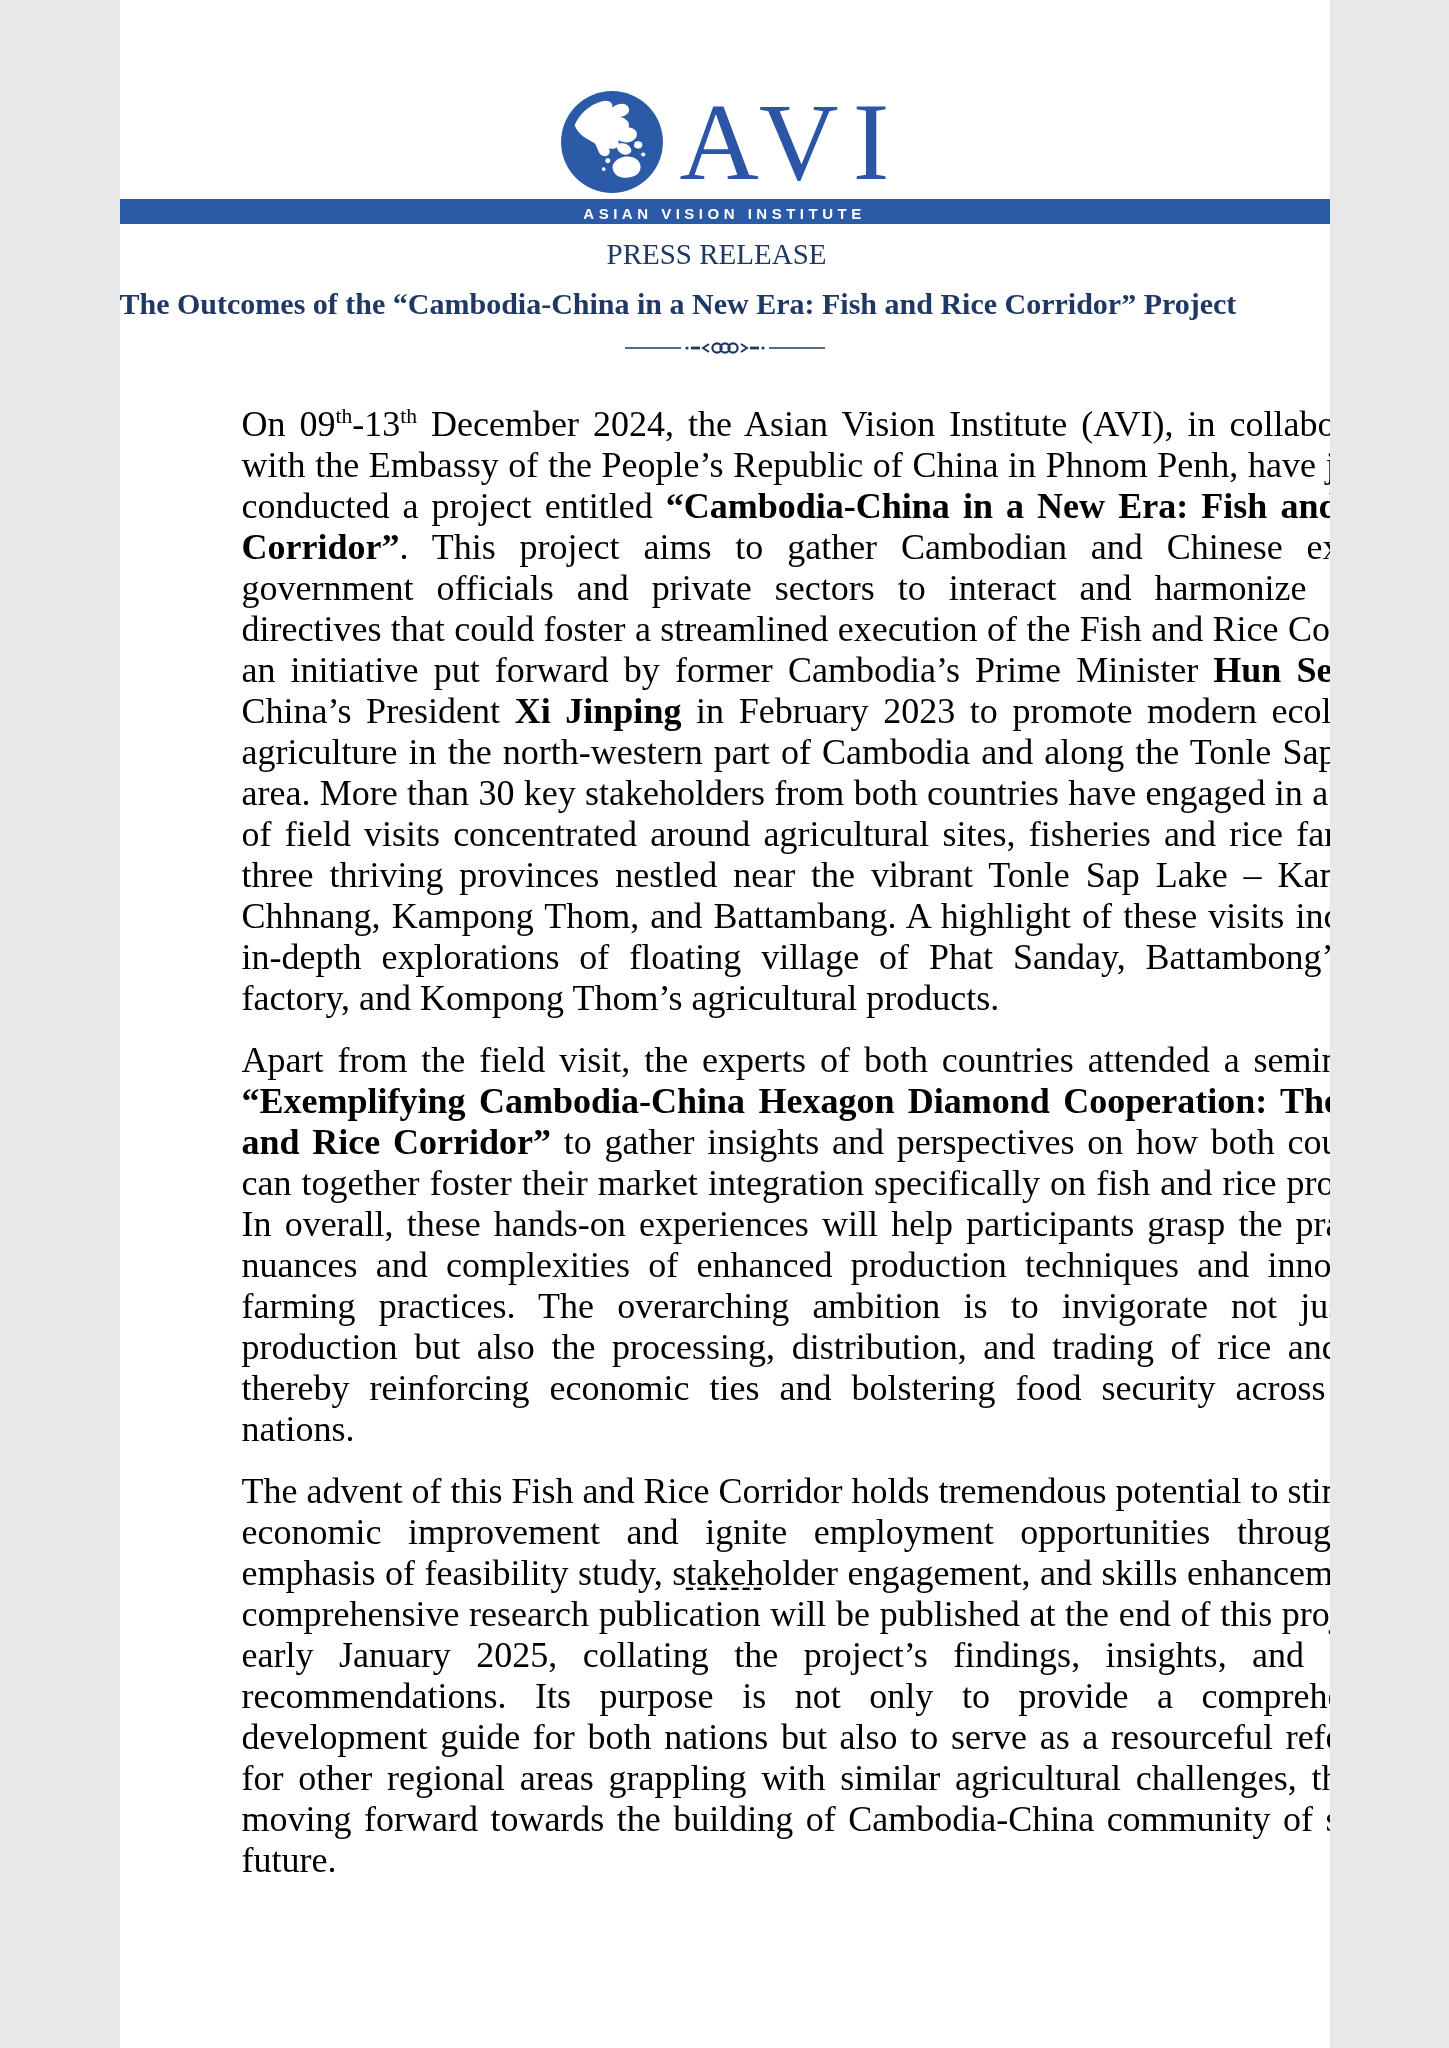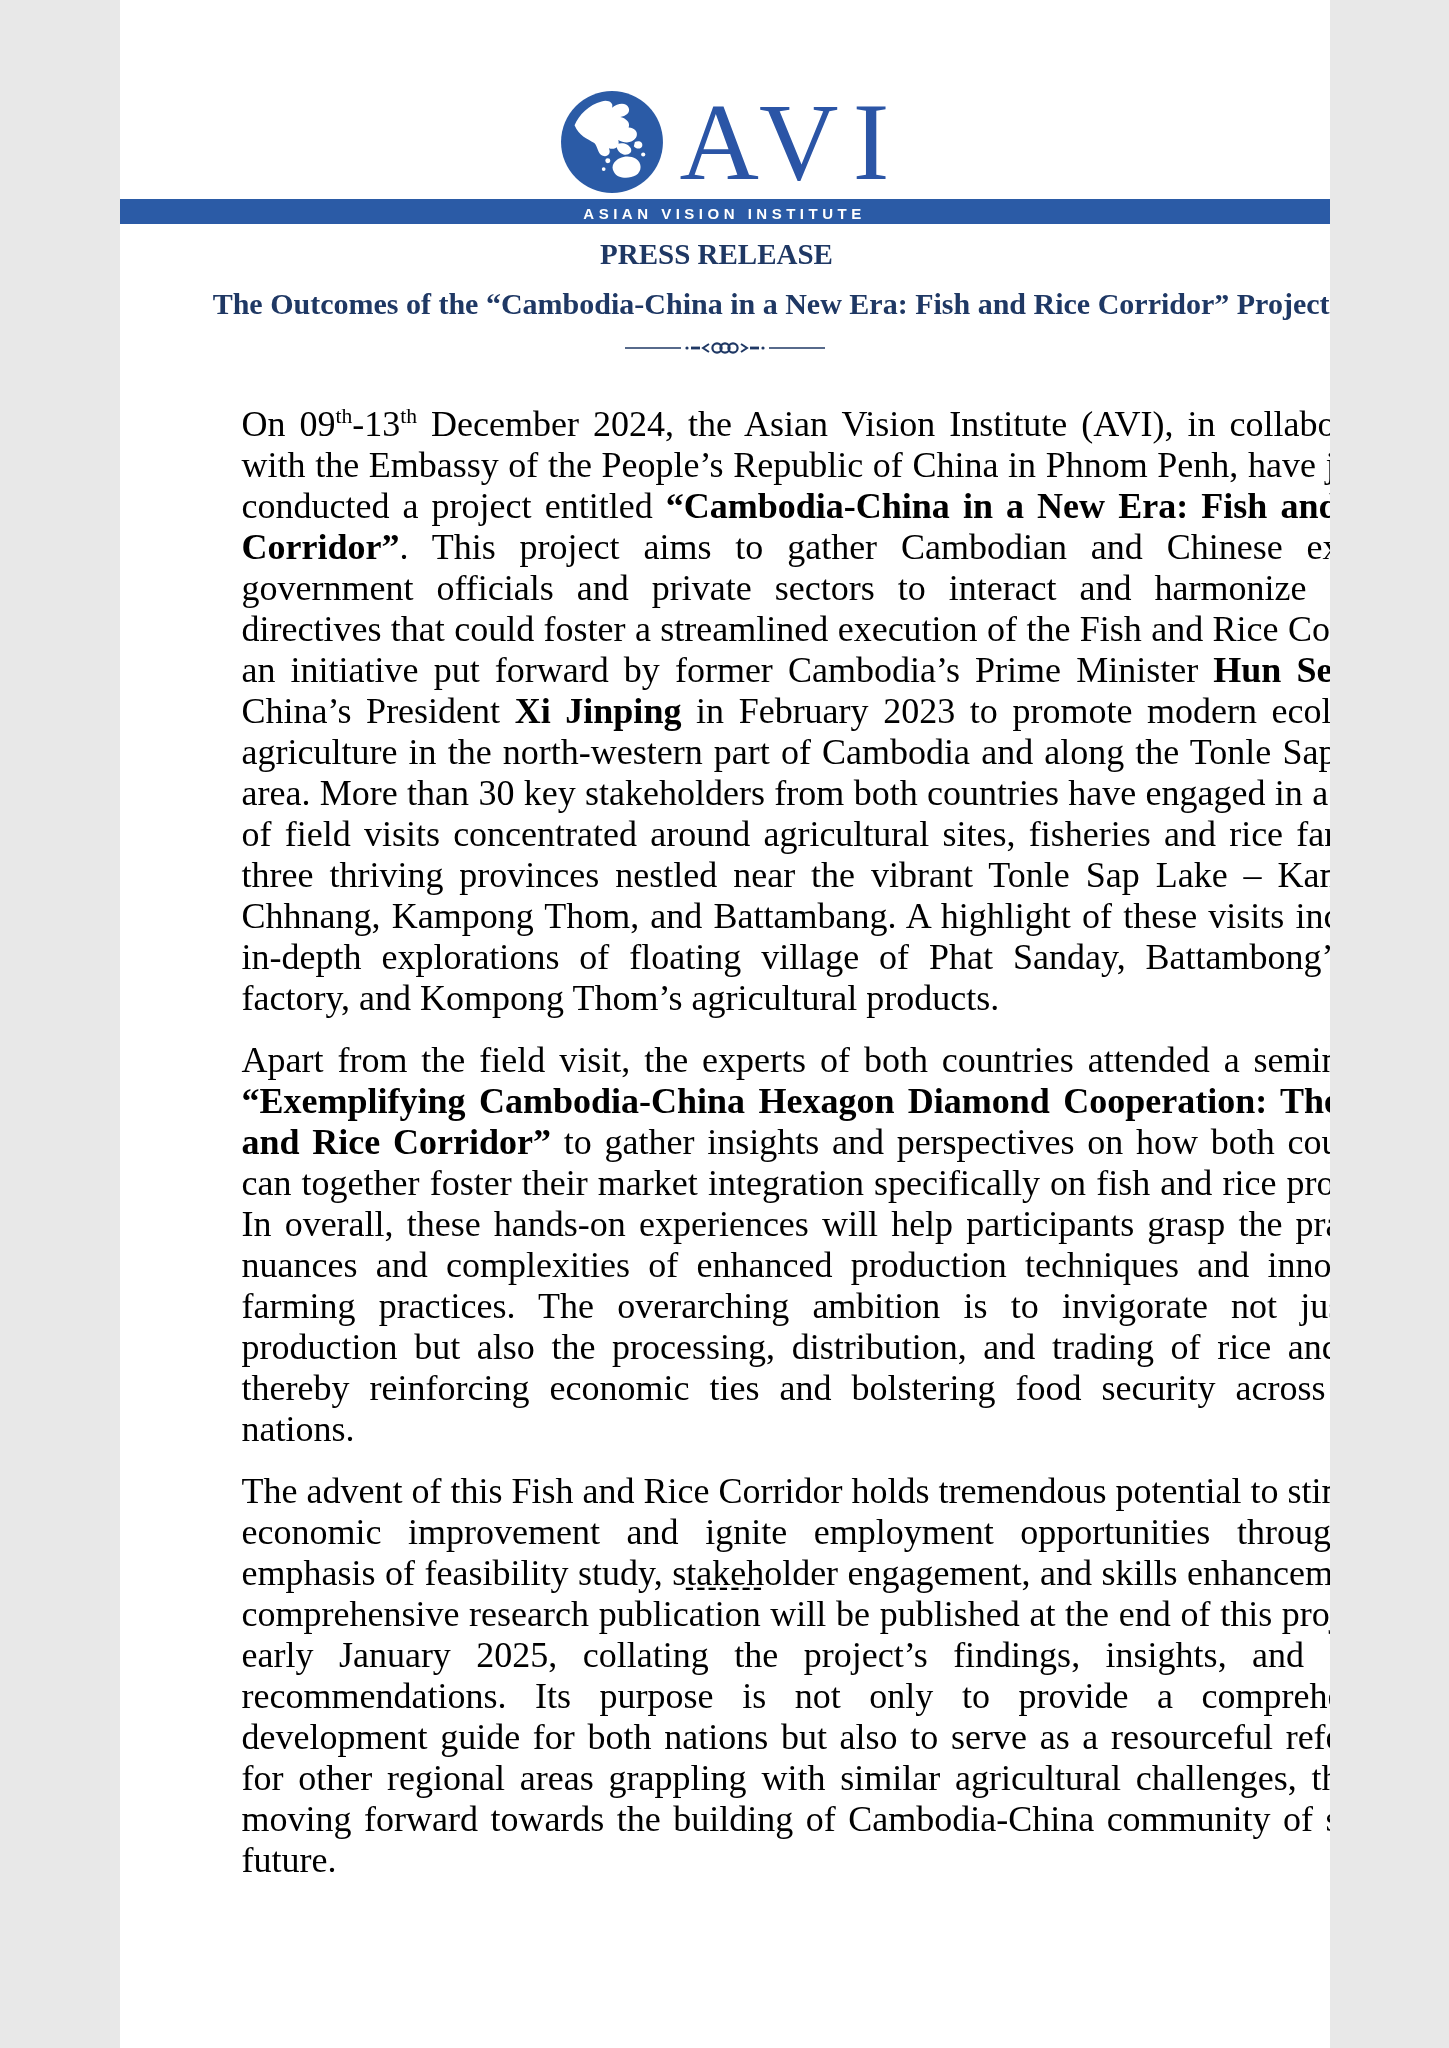--- a/index.html
+++ b/index.html
@@ -52,30 +52,30 @@
     padding: 6px 0 2px 0;
   }
 
   
   .kicker {
     position: absolute;
     top: 238px;
     left: 0;
     right: 16px;
     text-align: center;
-    font-weight: bold;
+    font-weight: normal;
     font-size: 29px;
     color: #1f3864;
   }
   .doc-title {
     position: absolute;
     top: 287px;
     left: 0;
     right: 0;
-    text-align: right;
+    text-align: left;
     font-weight: bold;
     font-size: 30px;
     color: #1f3864;
   }
   .divider {
     position: absolute;
     top: 340px;
     left: 0;
     right: 0;
     display: flex;

